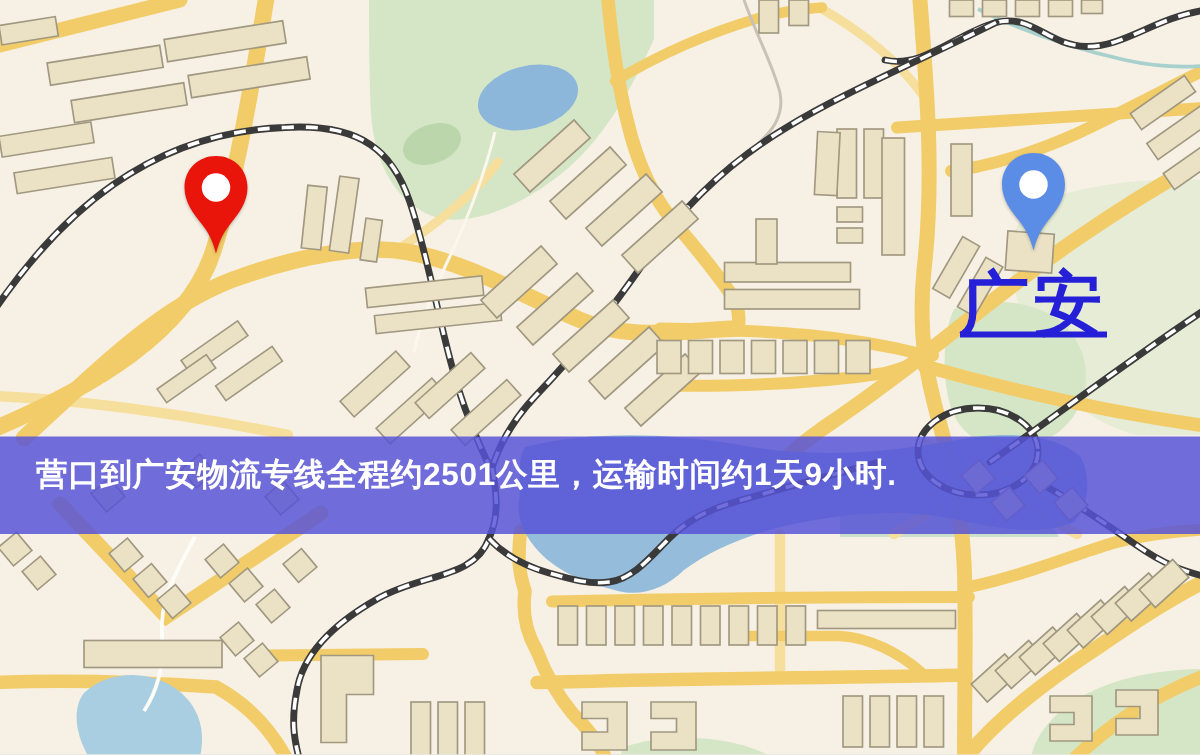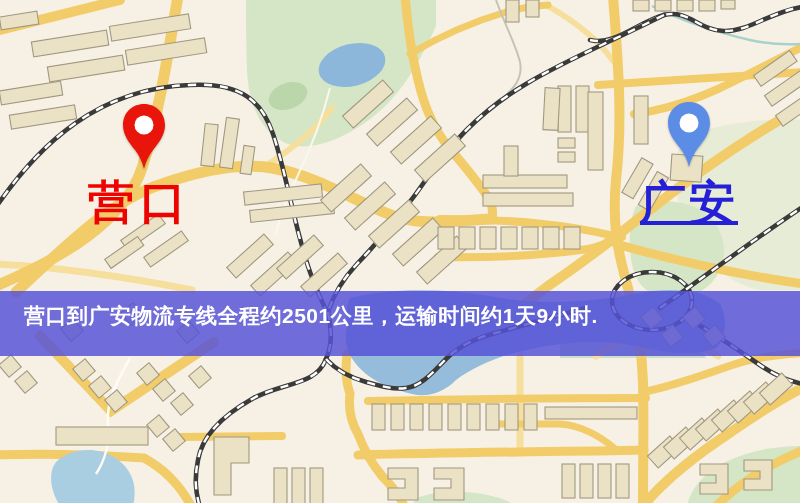--- a/index.html
+++ b/index.html
@@ -244,21 +244,20 @@
       <rect class="bld" x="768" y="374" width="16" height="30" transform="rotate(48 776 389)"></rect>
     </g>
   </svg>
 
   <div class="marker-pin pin-origin">
     <svg viewBox="0 0 46 72">
       <path d="M23,1 C11,1 2,10 2,22 C2,32 8,39.5 14,47 C18,52 21,58 23,66 C25,58 28,52 32,47 C38,39.5 44,32 44,22 C44,10 35,1 23,1 Z" fill="#e9140a"></path>
       <circle cx="23" cy="22" r="9.5" fill="#ffffff"></circle>
     </svg>
   </div>
-  <div class="marker-label label-origin" style="color: rgb(239, 3, 0);">营口</div>
 
   <div class="marker-pin pin-destination">
     <svg viewBox="0 0 46 72">
       <path d="M23,1 C11,1 2,10 2,22 C2,32 8,39.5 14,47 C18,52 21,58 23,66 C25,58 28,52 32,47 C38,39.5 44,32 44,22 C44,10 35,1 23,1 Z" fill="#5b8de6"></path>
       <circle cx="23" cy="22" r="9.5" fill="#ffffff"></circle>
     </svg>
   </div>
   <div class="marker-label label-destination" style="color: rgb(37, 32, 216);">广安</div>
 
   <div class="banner" style="background-color: rgba(86, 82, 214, 0.84); color: rgb(255, 255, 255);">

